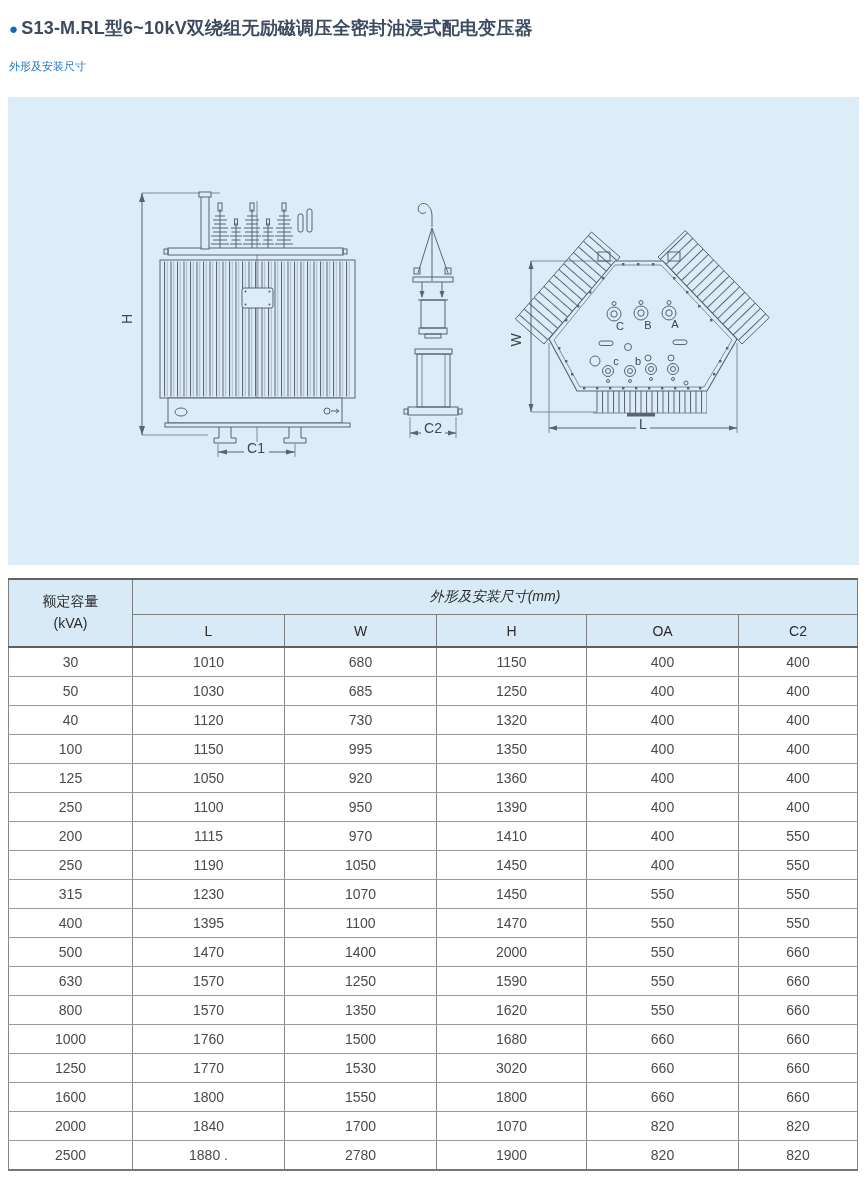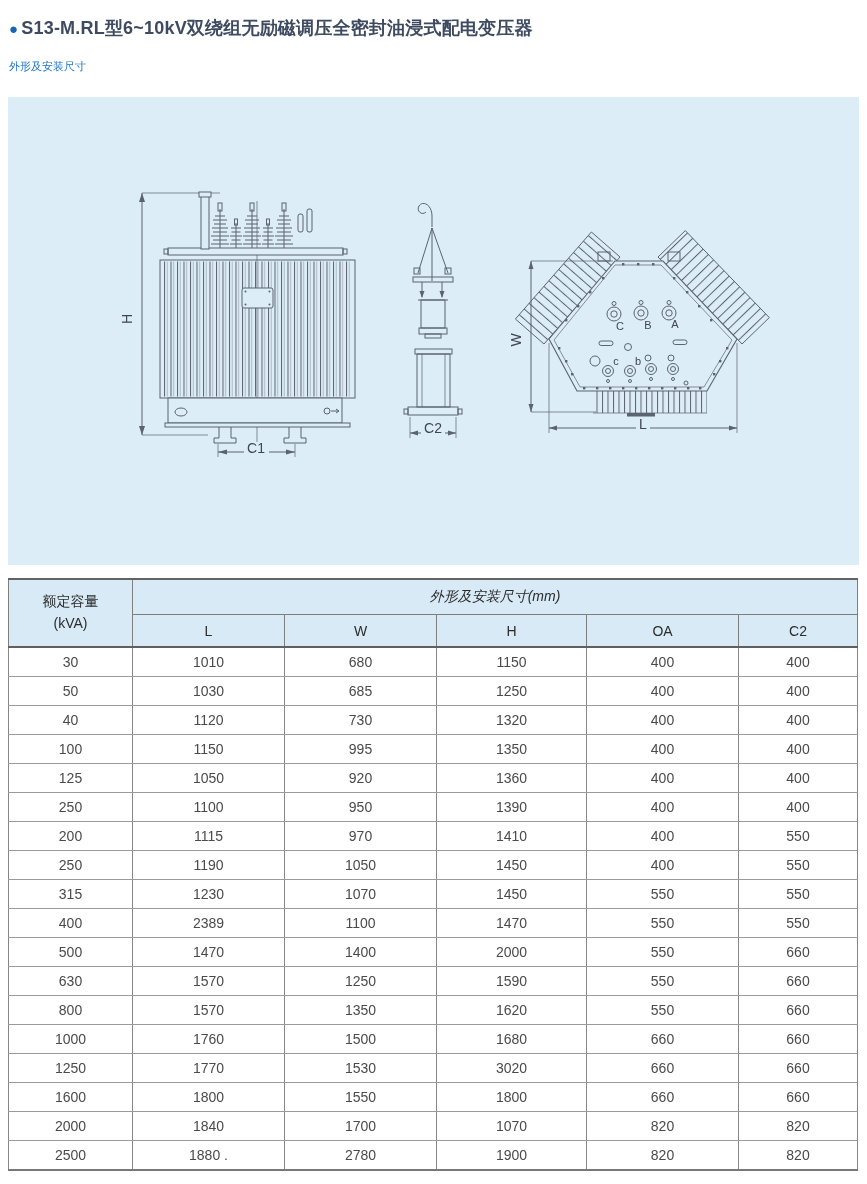--- a/index.html
+++ b/index.html
@@ -357,21 +357,21 @@
       <tr>
         <td>315</td>
         <td>1230</td>
         <td>1070</td>
         <td>1450</td>
         <td>550</td>
         <td>550</td>
       </tr>
       <tr>
         <td>400</td>
-        <td>2389</td>
+        <td>1395</td>
         <td>1100</td>
         <td>1470</td>
         <td>550</td>
         <td>550</td>
       </tr>
       <tr>
         <td>500</td>
         <td>1470</td>
         <td>1400</td>
         <td>2000</td>

